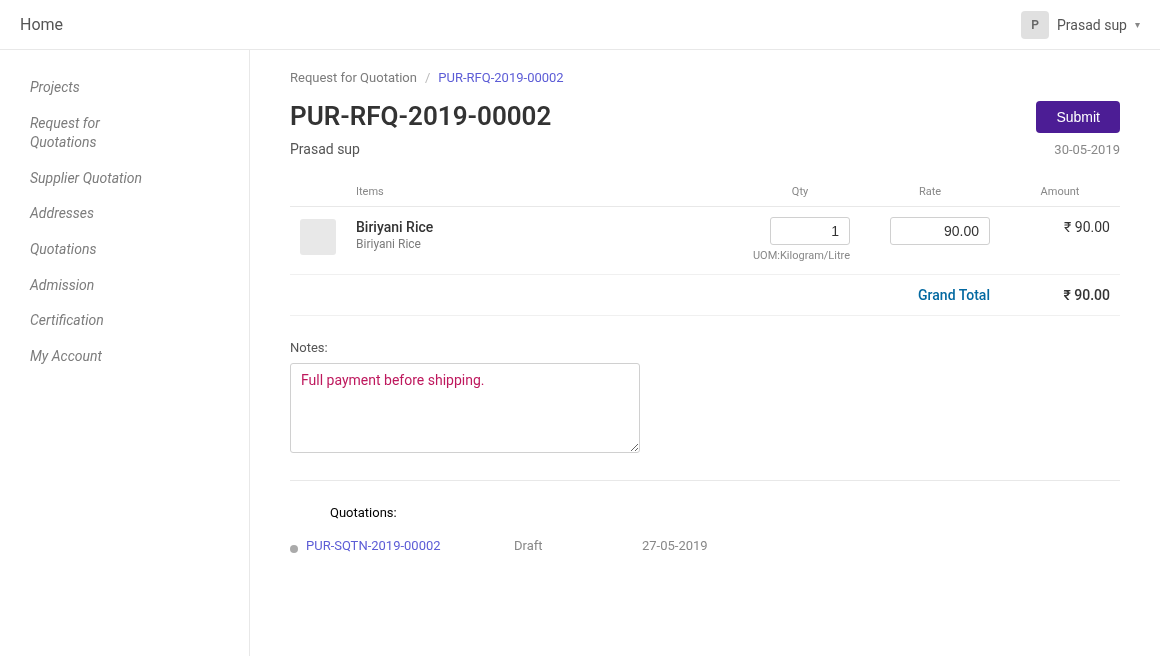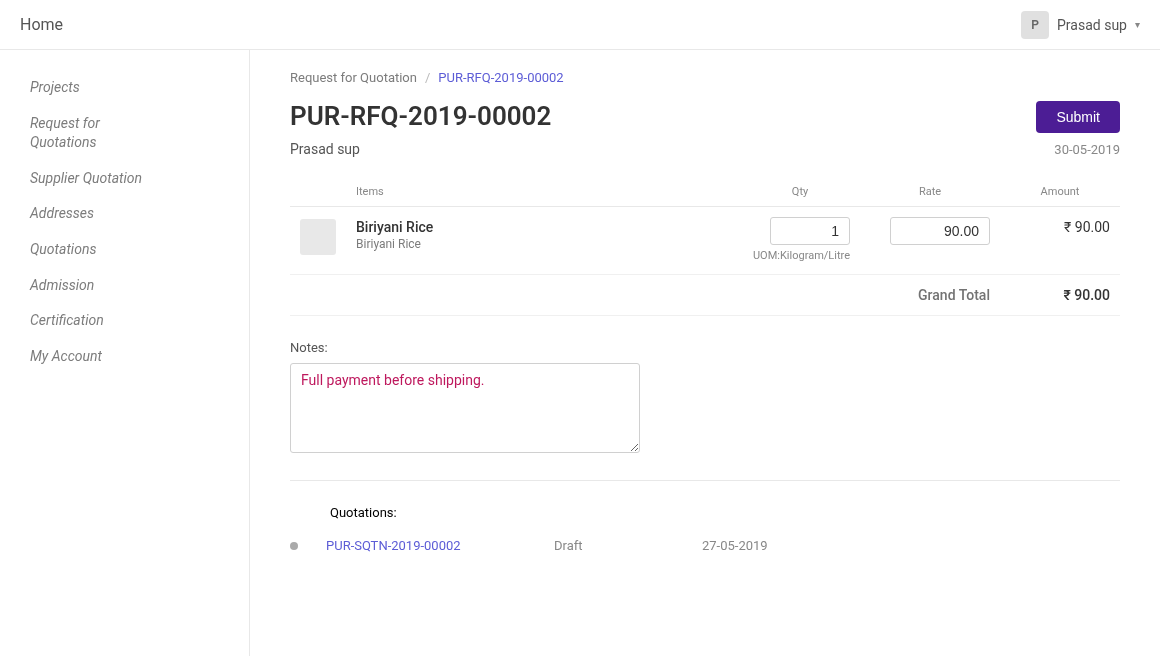--- a/index.html
+++ b/index.html
@@ -81,35 +81,35 @@
 
     .qty-input, .rate-input {
       border: 1px solid #d0d0d0; border-radius: 3px; padding: 5px 10px;
       font-size: 14px; text-align: right; color: #333; background: #fff;
     }
     .qty-input { width: 80px; }
     .rate-input { width: 100px; }
     .uom-text { font-size: 11px; color: #888; margin-top: 4px; }
 
     .amount-cell { text-align: right; font-size: 14px; color: #333; padding-top: 8px; }
-    .grand-total-label { text-align: right; font-weight: 500; color: #737373; font-size: 14px; }
+    .grand-total-label { text-align: right; font-weight: 500; color: #0369a1; font-size: 14px; }
     .grand-total-amount { text-align: right; font-size: 14px; color: #333; font-weight: 500; }
 
     
     .notes-section { margin-top: 24px; padding-bottom: 24px; border-bottom: 1px solid #e8e8e8; }
     .notes-label { font-size: 13px; color: #555; margin-bottom: 8px; }
     .notes-textarea {
       width: 350px; height: 90px; border: 1px solid #d0d0d0; border-radius: 3px;
       padding: 8px 10px; font-size: 14px; color: #be185d; resize: both; font-family: inherit;
     }
 
     
     .quotations-section { margin-top: 24px; }
     .quotations-label { font-size: 13px; color: #000000; margin-bottom: 12px; margin-left: 40px; }
-    .quotation-row { display: flex; align-items: center; gap: 28px; padding: 6px 0; }
+    .quotation-row { display: flex; align-items: flex-end; gap: 8px; padding: 6px 0; }
     .quotation-dot { width: 8px; height: 8px; border-radius: 50%; background: #aaa; flex-shrink: 0; }
     .quotation-id { color: #5c5cd6; font-size: 13px; cursor: pointer; min-width: 200px; }
     .quotation-status { color: #888; font-size: 13px; min-width: 120px; }
     .quotation-date { color: #888; font-size: 13px; }
   </style>
 </head>
 <body>
 
 <div class="topbar">
   <span class="topbar-title">Home</span>

